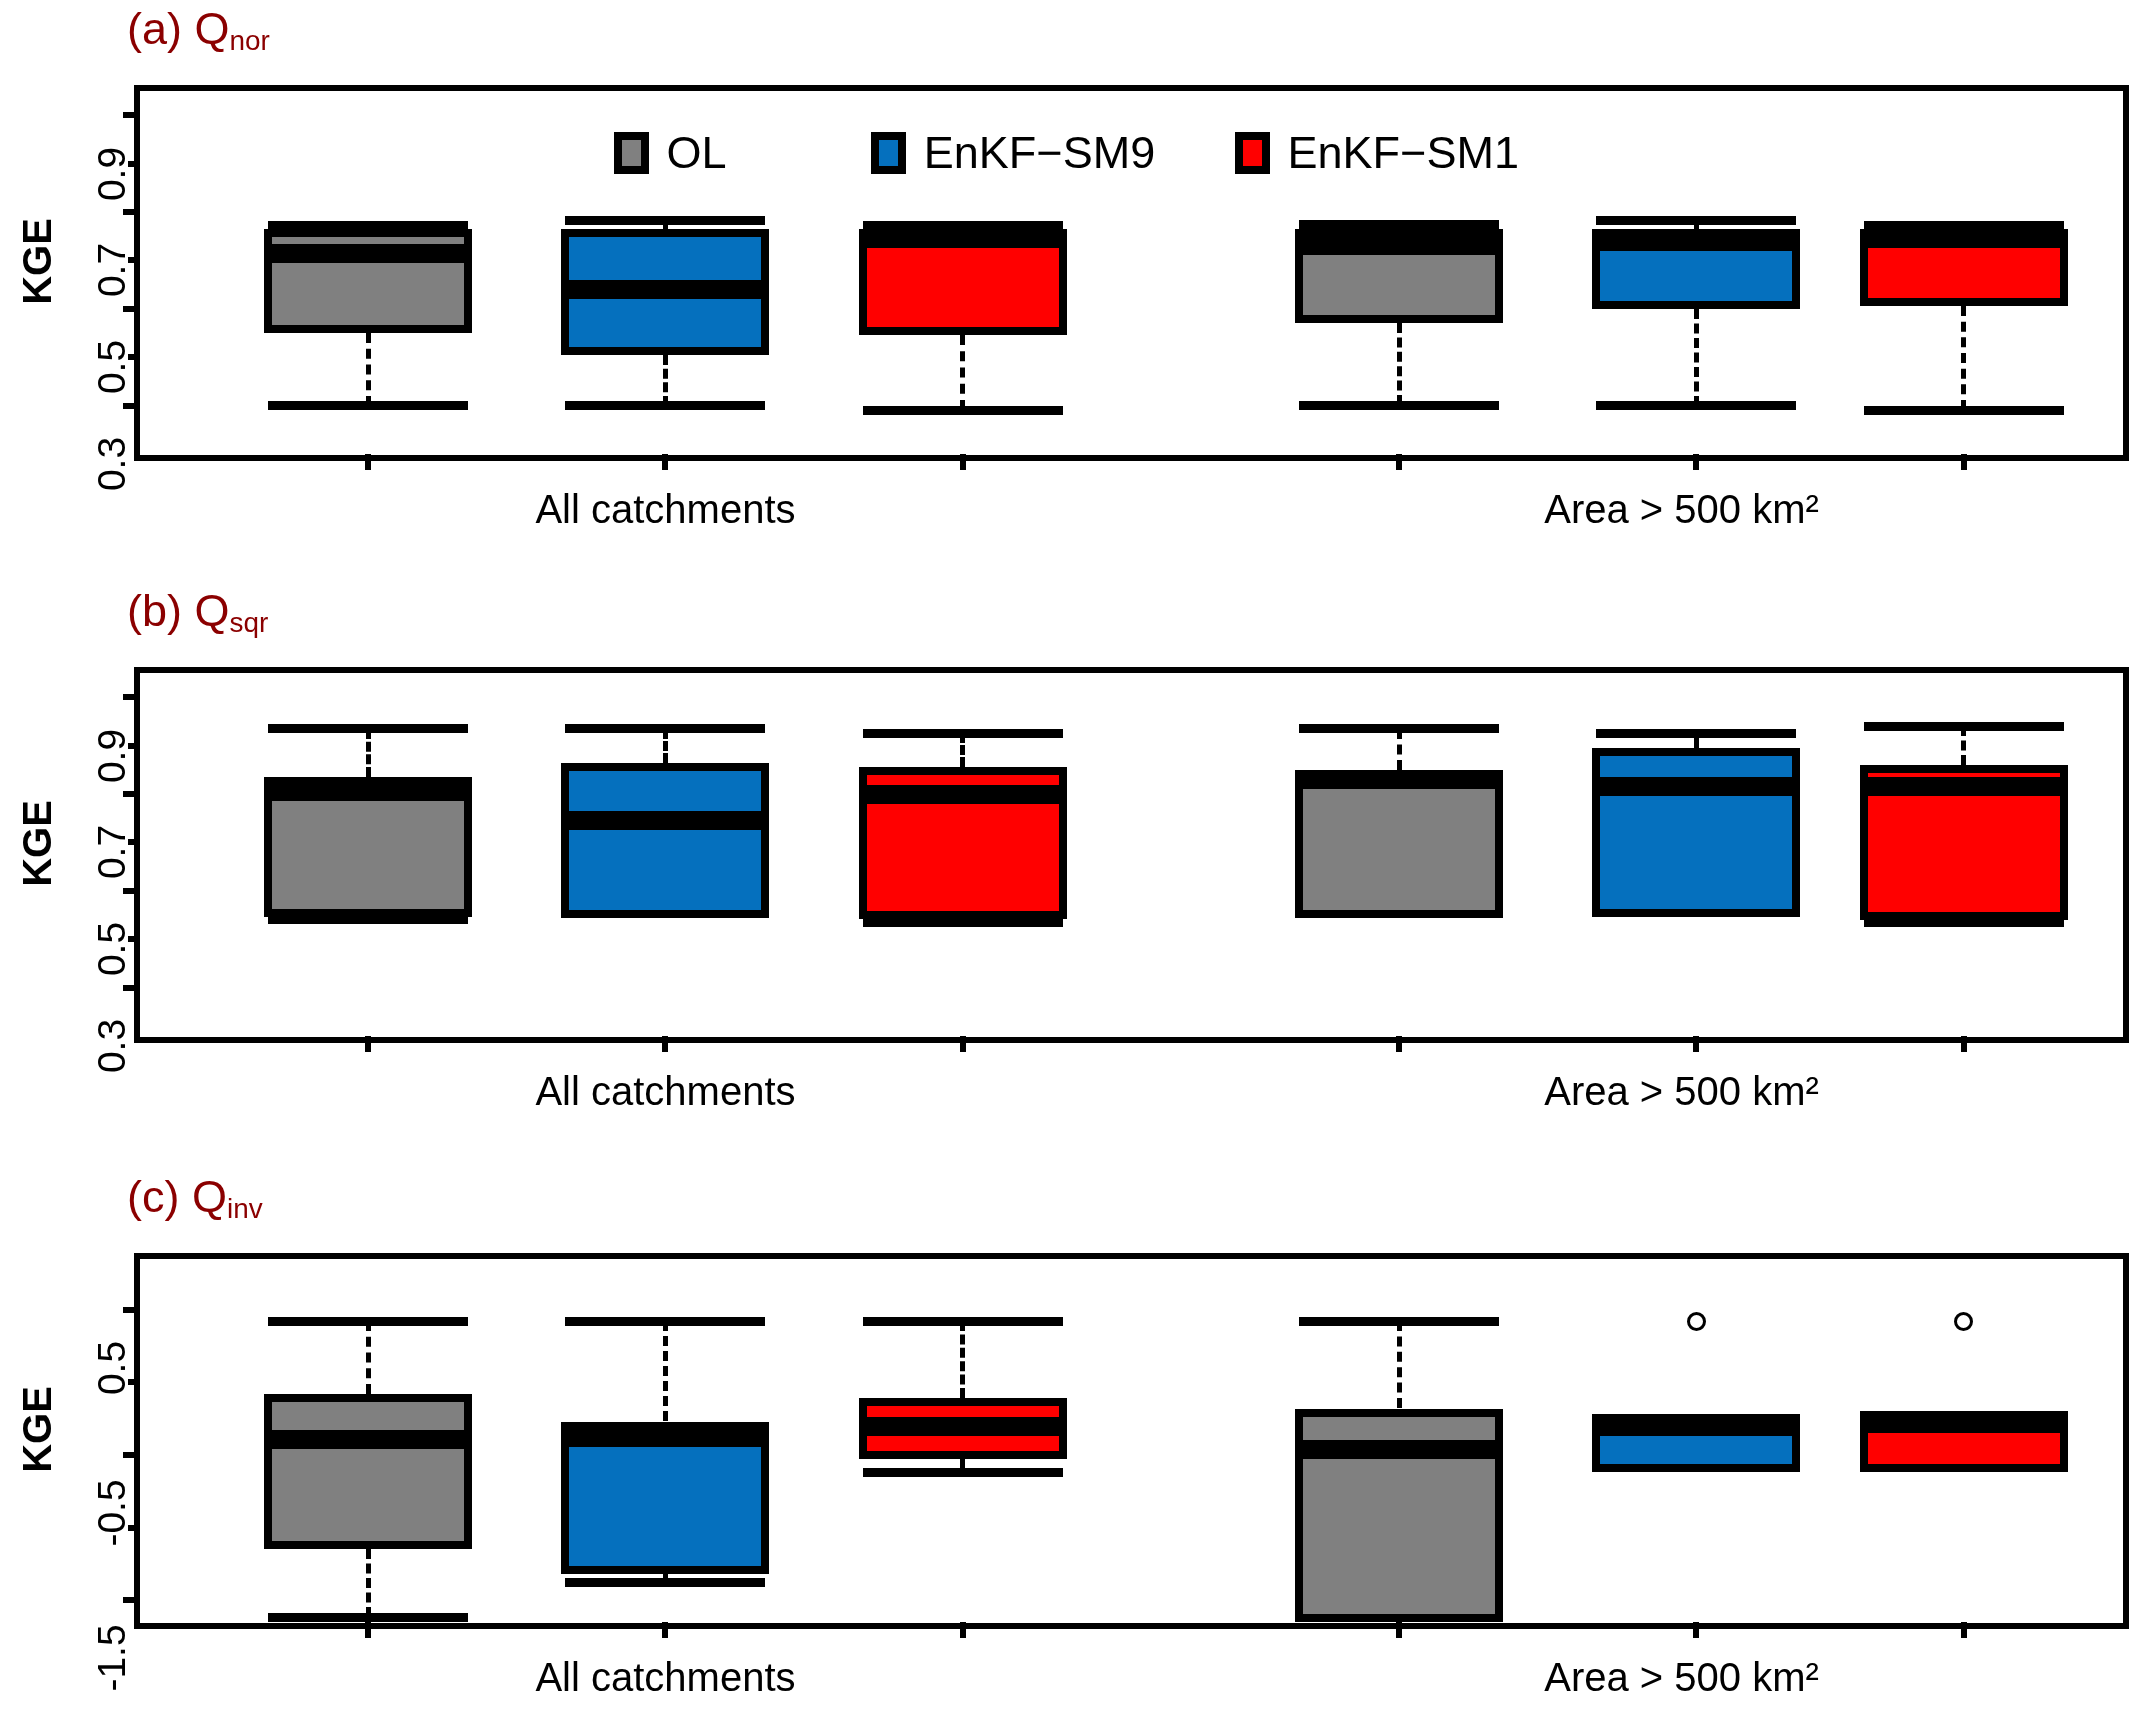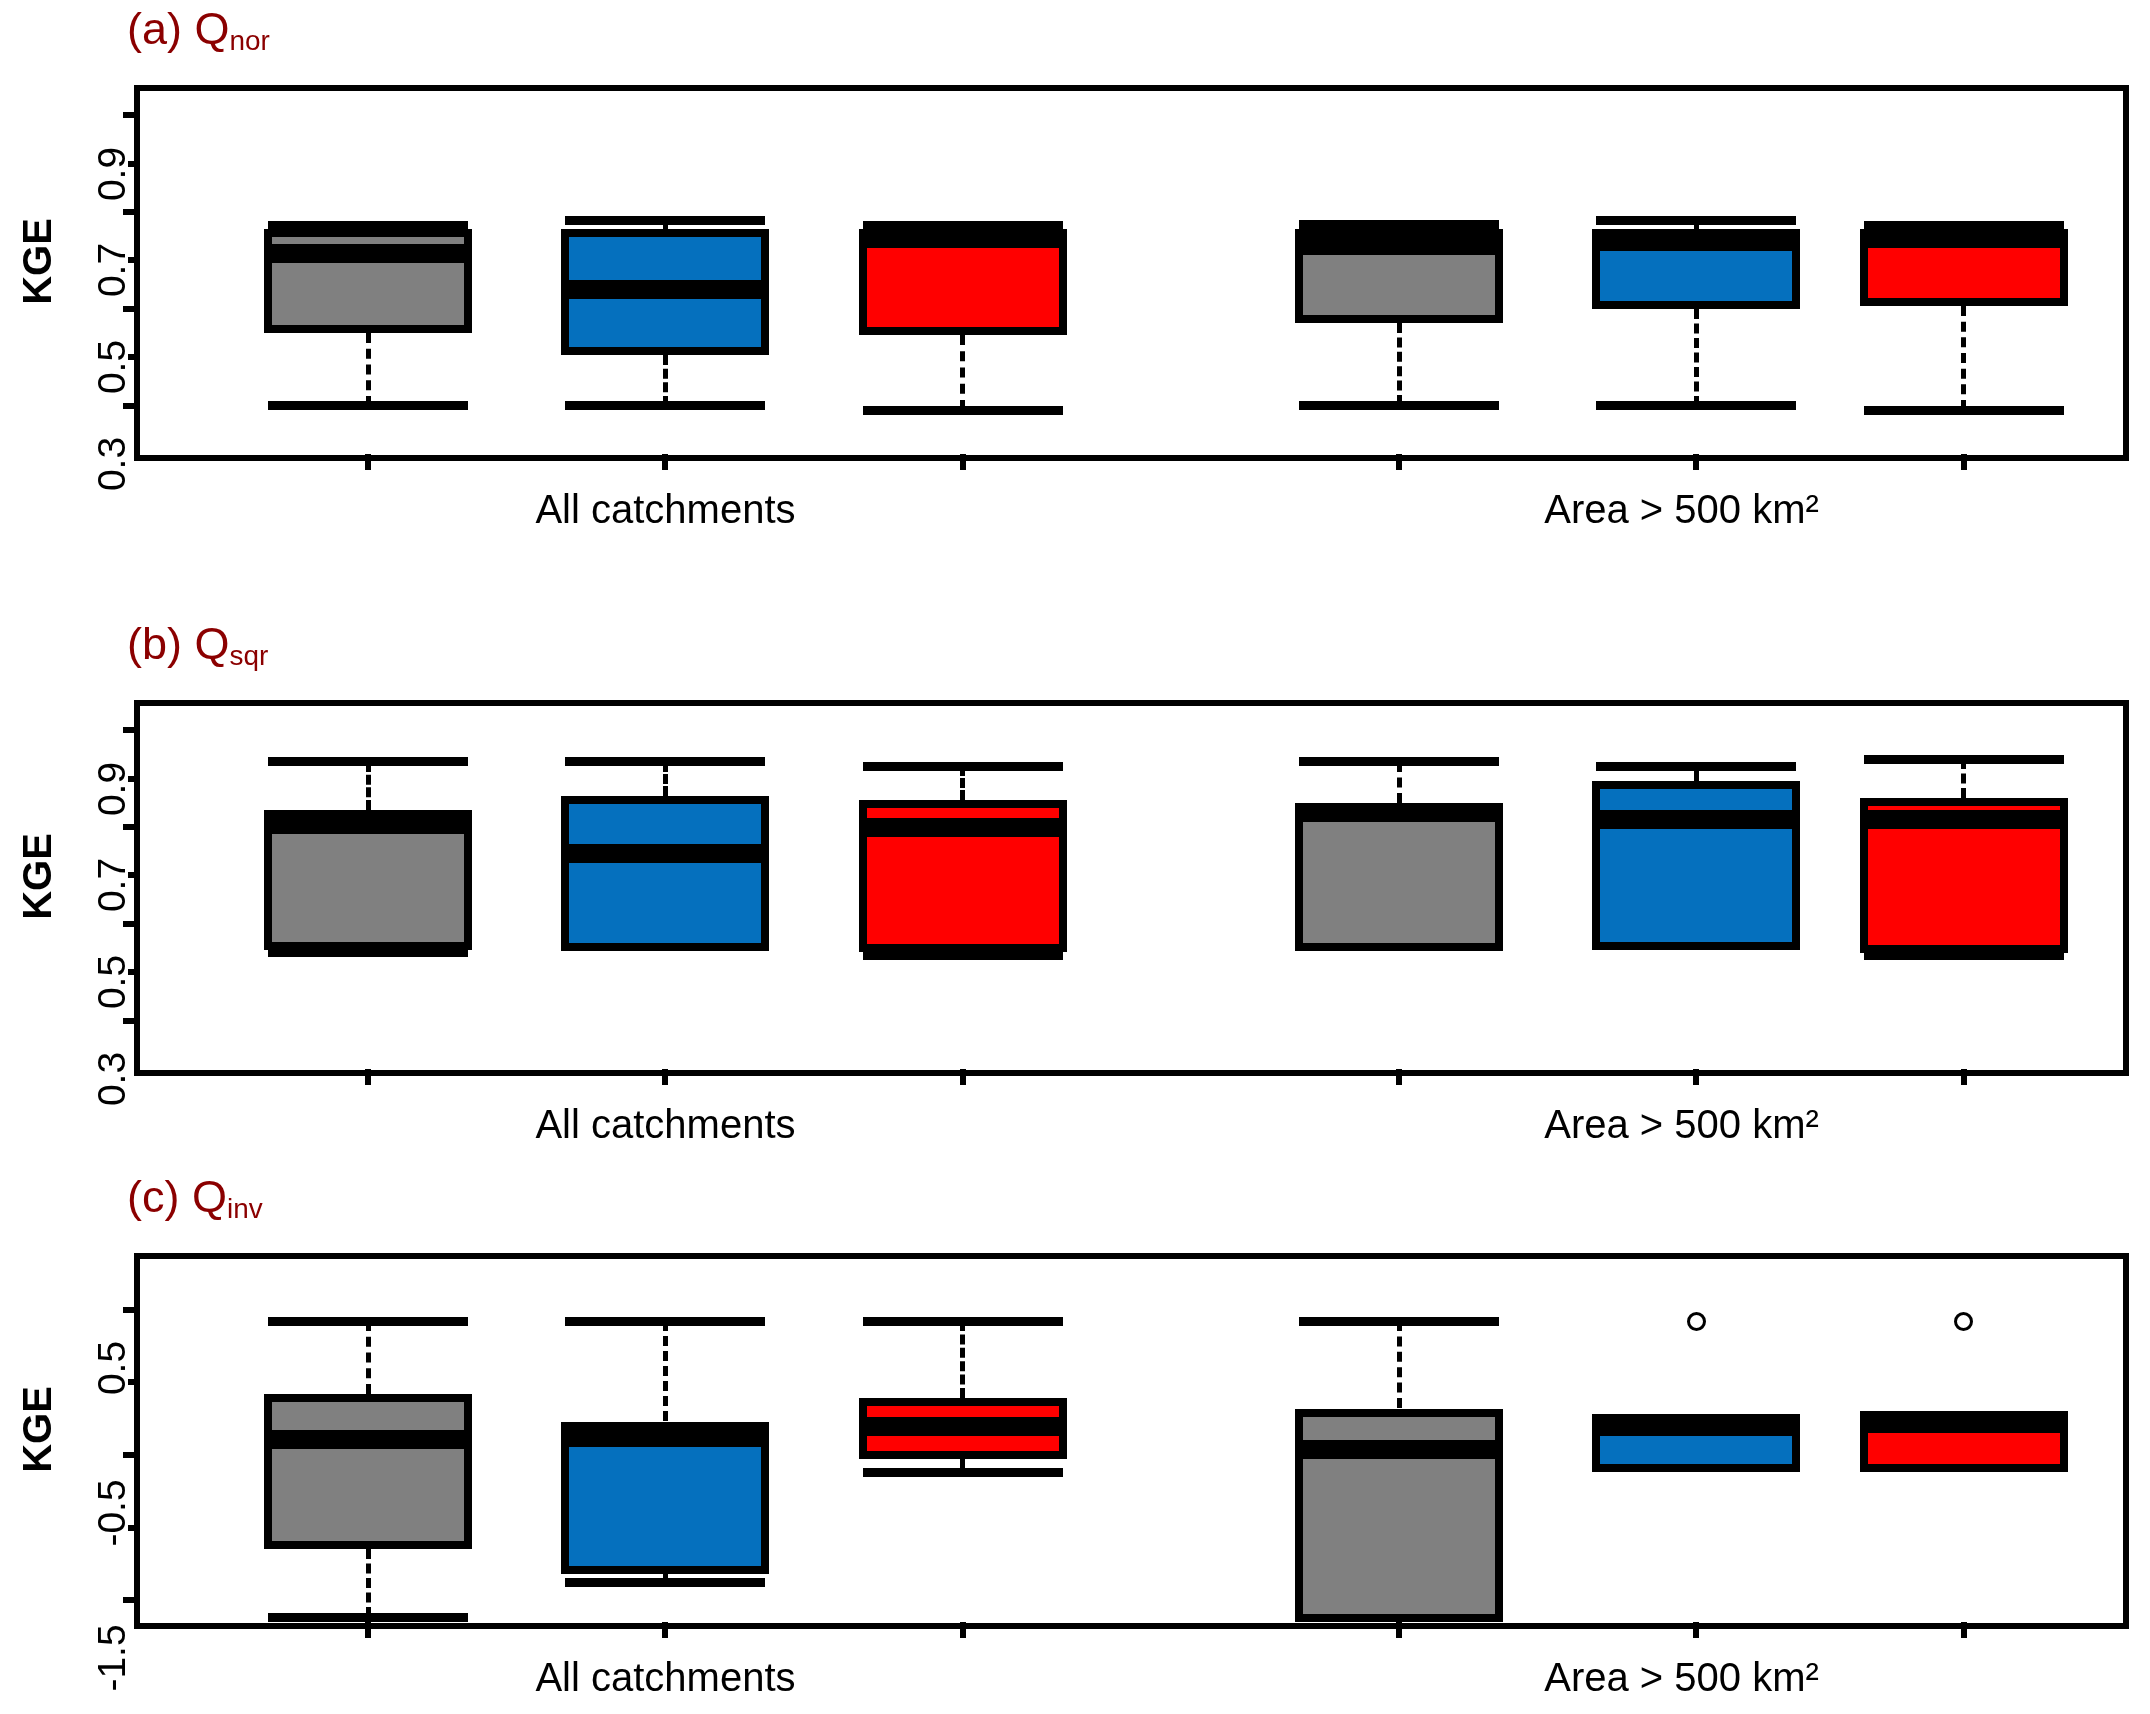--- a/index.html
+++ b/index.html
@@ -2,21 +2,21 @@
 <html style="font-size:11.6px"><head>
 <meta charset="utf-8">
 <style>
   html,body{margin:0;padding:0;background:#ffffff;}
   body{width:2151px;height:1714px;font-family:"Liberation Sans",sans-serif;overflow:hidden;}
 
   .figure{position:relative;width:2151px;height:1714px;background:#fff;}
 
   .panel{position:absolute;left:0;width:2151px;}
   .panel-a{top:0;height:549px;}
-  .panel-b{top:615px;height:549px;}
+  .panel-b{top:582px;height:549px;}
   .panel-c{top:1168px;height:547px;}
 
   .panel-title{
     position:absolute;
     left:127px;top:5.8px;
     font-size:45px;
     color:#8B0000;
     letter-spacing:0px;
     white-space:nowrap;
     line-height:1;
@@ -179,20 +179,34 @@
         <div class="bp" style="left: 0px; top: 0px; width: 1982px; height: 363px;">
           <div class="bp-whisker dashed" style="left: 1821px; top: 135px; height: 3.4px;"></div>
           <div class="bp-cap" style="left: 1724px; top: 130px; width: 200px;"></div>
           <div class="bp-whisker dashed" style="left: 1821px; top: 215px; height: 104px;"></div>
           <div class="bp-cap" style="left: 1724px; top: 315px; width: 200px;"></div>
           <div class="bp-box" style="left: 1720px; top: 138px; width: 208px; height: 77px; background: rgb(255, 0, 0);"></div>
           <div class="bp-median" style="left: 1720px; top: 138px; width: 208px; height: 19px;"></div>
         </div>
       </div>
 
+    <div class="legend" style="left:614px;top:127px;">
+      <div class="legend-item" style="margin-right:145px;">
+        <div class="legend-swatch" style="background:#808080;"></div>
+        <div class="legend-label">OL</div>
+      </div>
+      <div class="legend-item" style="margin-right:80px;">
+        <div class="legend-swatch" style="background:#0570BE;"></div>
+        <div class="legend-label">EnKF−SM9</div>
+      </div>
+      <div class="legend-item">
+        <div class="legend-swatch" style="background:#FF0000;"></div>
+        <div class="legend-label">EnKF−SM1</div>
+      </div>
+    </div>
   </div>
 
   <div class="panel panel-b">
     <div class="panel-title">
       <span>(b) Q</span><sub>sqr</sub>
     </div>
     <div class="ylabel" style="top:239px;">KGE</div>
     <div class="plotbox" id="plot-b" style="left:134px;top:85px;width:1995px;height:376px;">
         <div class="tick" style="top: 312px;"></div>
         <div class="ticklabel" style="width: 116px; right: 2011px; top: 293px;">0.3</div>

